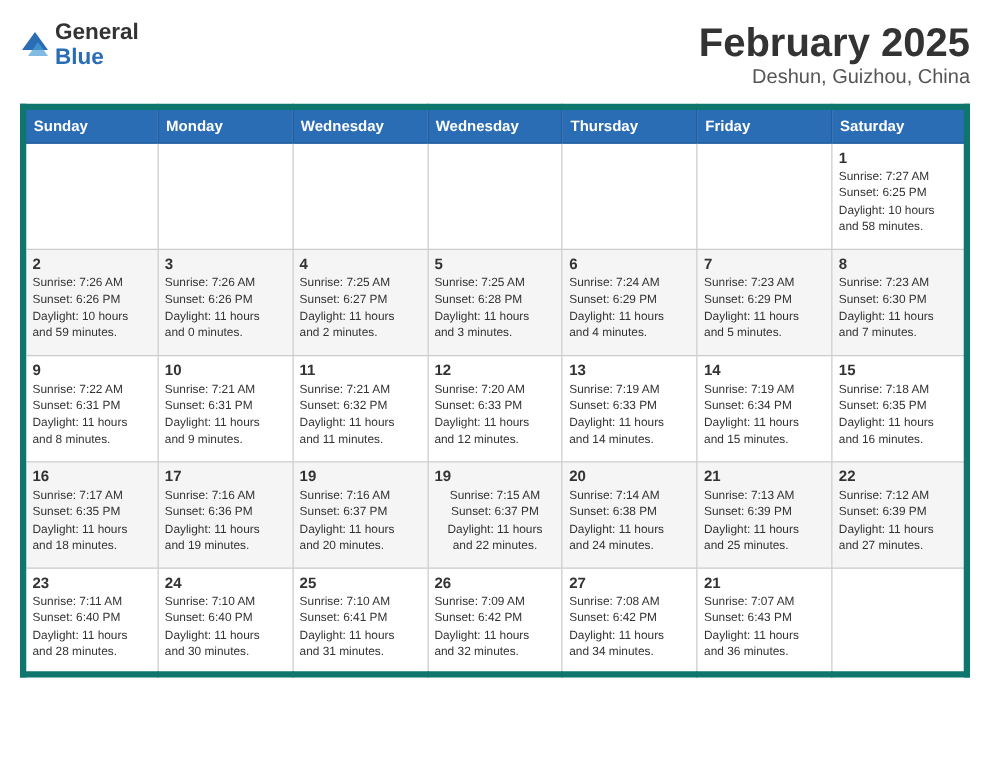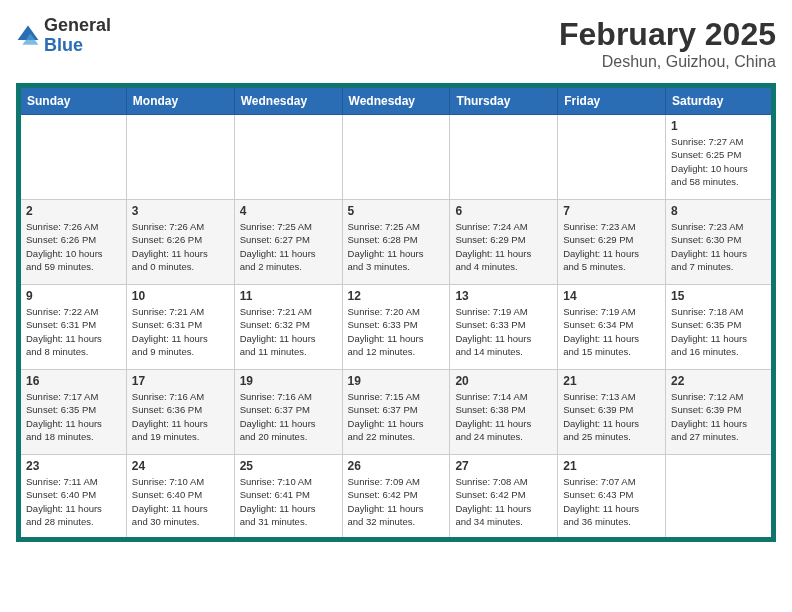--- a/index.html
+++ b/index.html
@@ -253,21 +253,21 @@
         </td>
         <td>
           <span class="day-number">19</span>
           <div class="day-info" style="white-space: pre-line;">Sunrise: 7:16 AM
 Sunset: 6:37 PM
 Daylight: 11 hours
 and 20 minutes.</div>
         </td>
         <td>
           <span class="day-number">19</span>
-          <div class="day-info" style="white-space: pre-line;">Sunrise: 7:15 AM
+          <div class="day-info" style="white-space: pre-line; text-align: center;">Sunrise: 7:15 AM
 Sunset: 6:37 PM
 Daylight: 11 hours
 and 22 minutes.</div>
         </td>
         <td>
           <span class="day-number">20</span>
           <div class="day-info" style="white-space: pre-line;">Sunrise: 7:14 AM
 Sunset: 6:38 PM
 Daylight: 11 hours
 and 24 minutes.</div>

